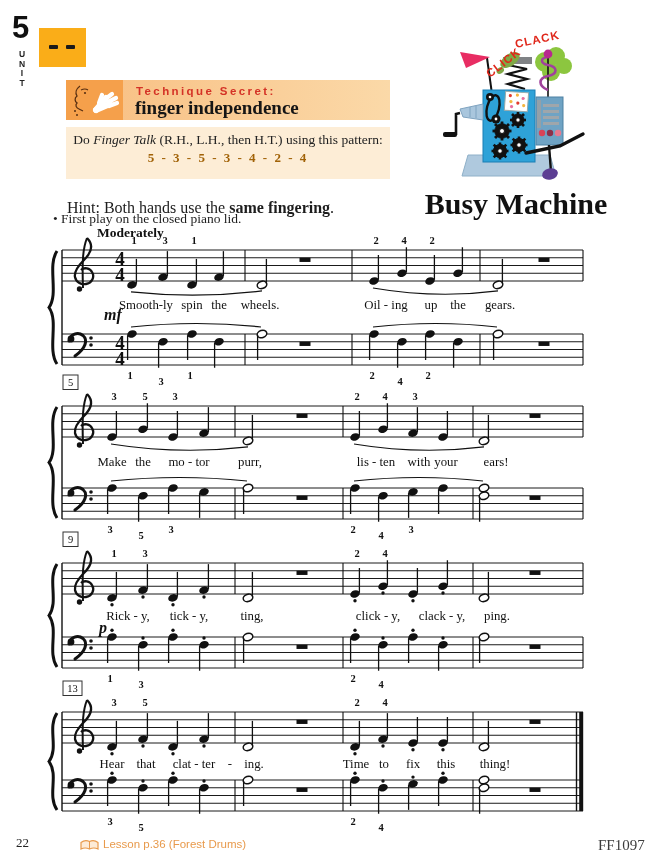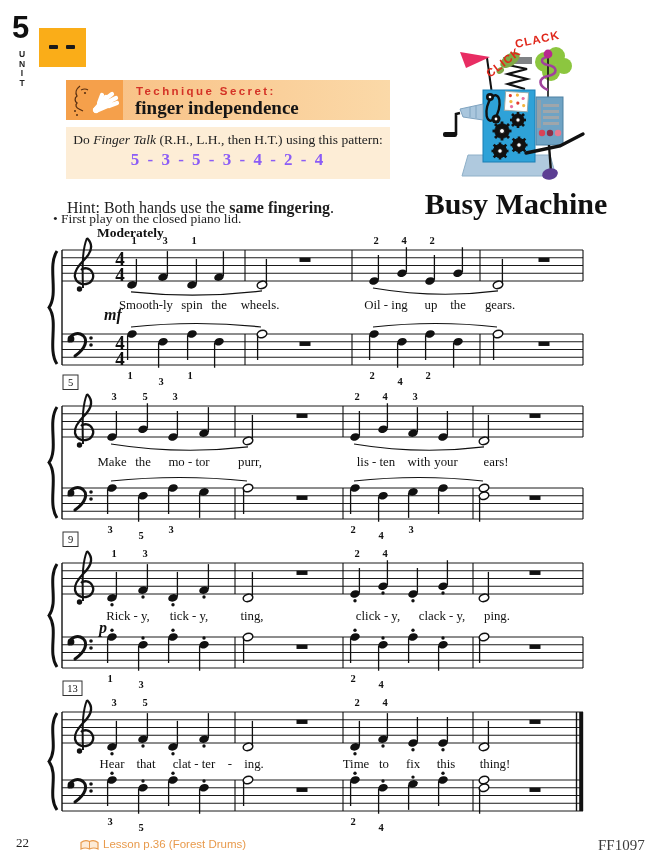--- a/index.html
+++ b/index.html
@@ -15,22 +15,22 @@
   
   .tech-box{left:66px;top:80px;width:324px;height:92px;}
   .tech-header{position:absolute;left:0;top:0;width:100%;height:40px;
                background:linear-gradient(90deg,#F8BE81,#FBD9A8);}
   .tech-icon{position:absolute;left:0;top:0;width:57px;height:40px;background:#F5A04B;}
   .tech-heading{position:absolute;left:70px;top:5px;font-family:"Liberation Sans",sans-serif;
                 font-size:11.5px;font-weight:bold;letter-spacing:2.4px;color:#D43226;}
   .tech-sub{position:absolute;left:69px;top:17px;font-size:19px;font-weight:bold;color:#151515;}
   .tech-body{position:absolute;left:0;top:40px;width:100%;height:52px;background:#FDEDD6;margin-top:7px;}
   .tech-line1{position:absolute;left:0;top:5px;width:100%;text-align:center;font-size:13.5px;color:#222;}
-  .tech-line2{position:absolute;left:0;top:23px;width:100%;text-align:center;font-size:17px;
-              font-weight:bold;letter-spacing:2px;color:#8b5cf6;}
+  .tech-line2{position:absolute;left:0;top:23px;width:100%;text-align:center;font-size:13px;
+              font-weight:bold;letter-spacing:2px;color:#a16207;}
   
   .bullet-line1{left:53px;top:182px;font-size:13.5px;color:#1d1d1d;margin-top:29px;}
   .bullet-line2{left:67px;top:199px;font-size:16px;color:#1d1d1d;}
   
   .piece-title{left:400px;top:187px;width:232px;text-align:center;font-size:30px;font-weight:bold;color:#111;}
   
   .illustration{left:430px;top:12px;width:205px;height:180px;}
   
   .page-num{left:16px;top:835px;font-size:13px;color:#222;}
   .lesson-ref{left:56px;top:838px;font-family:"Liberation Sans",sans-serif;font-size:11.5px;color:#E89A4C;margin-left:24px;}

